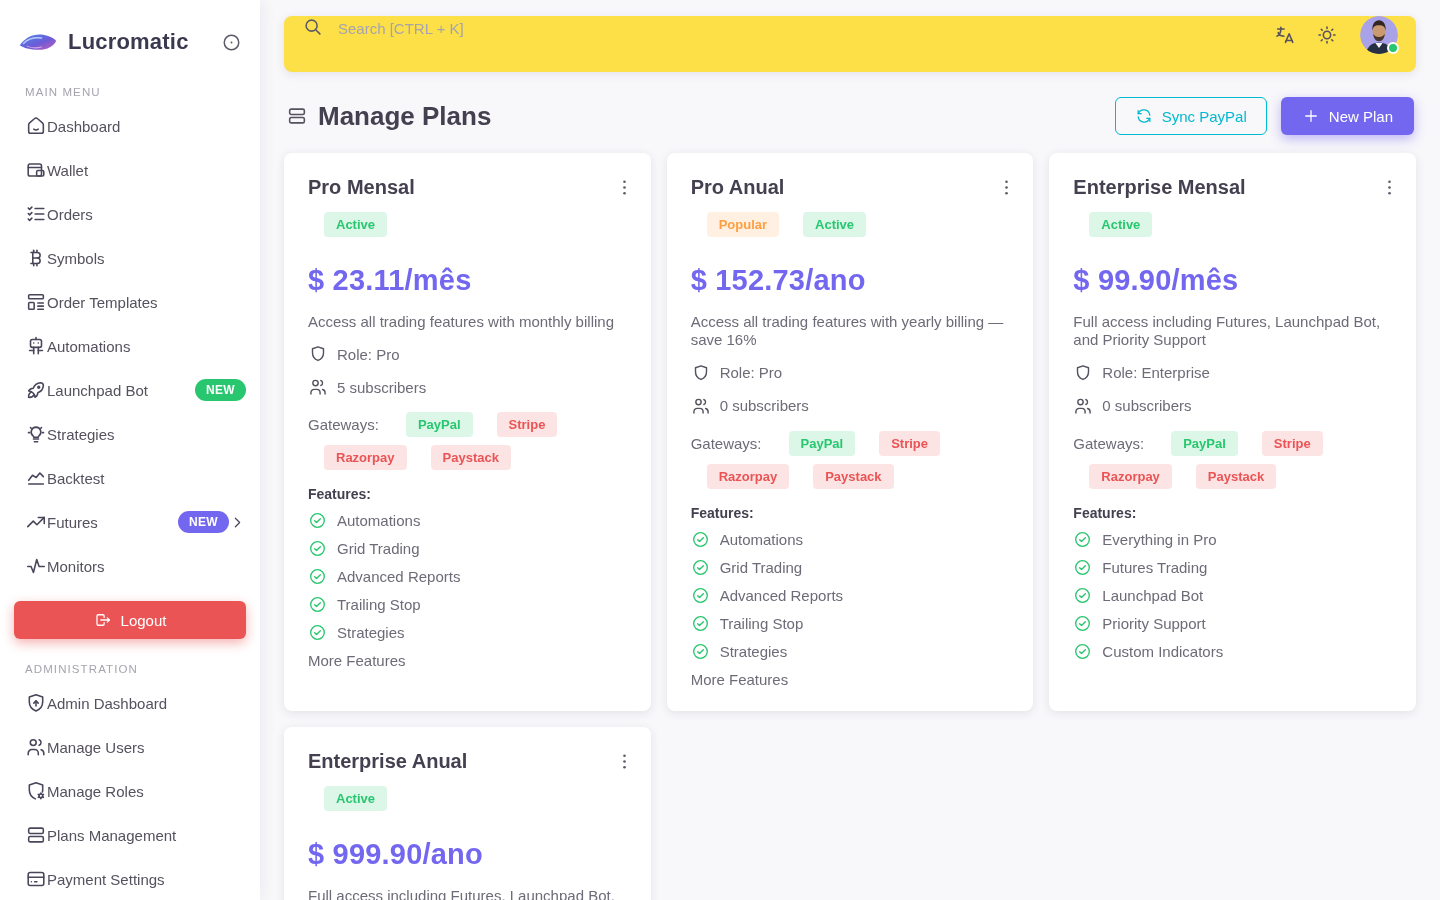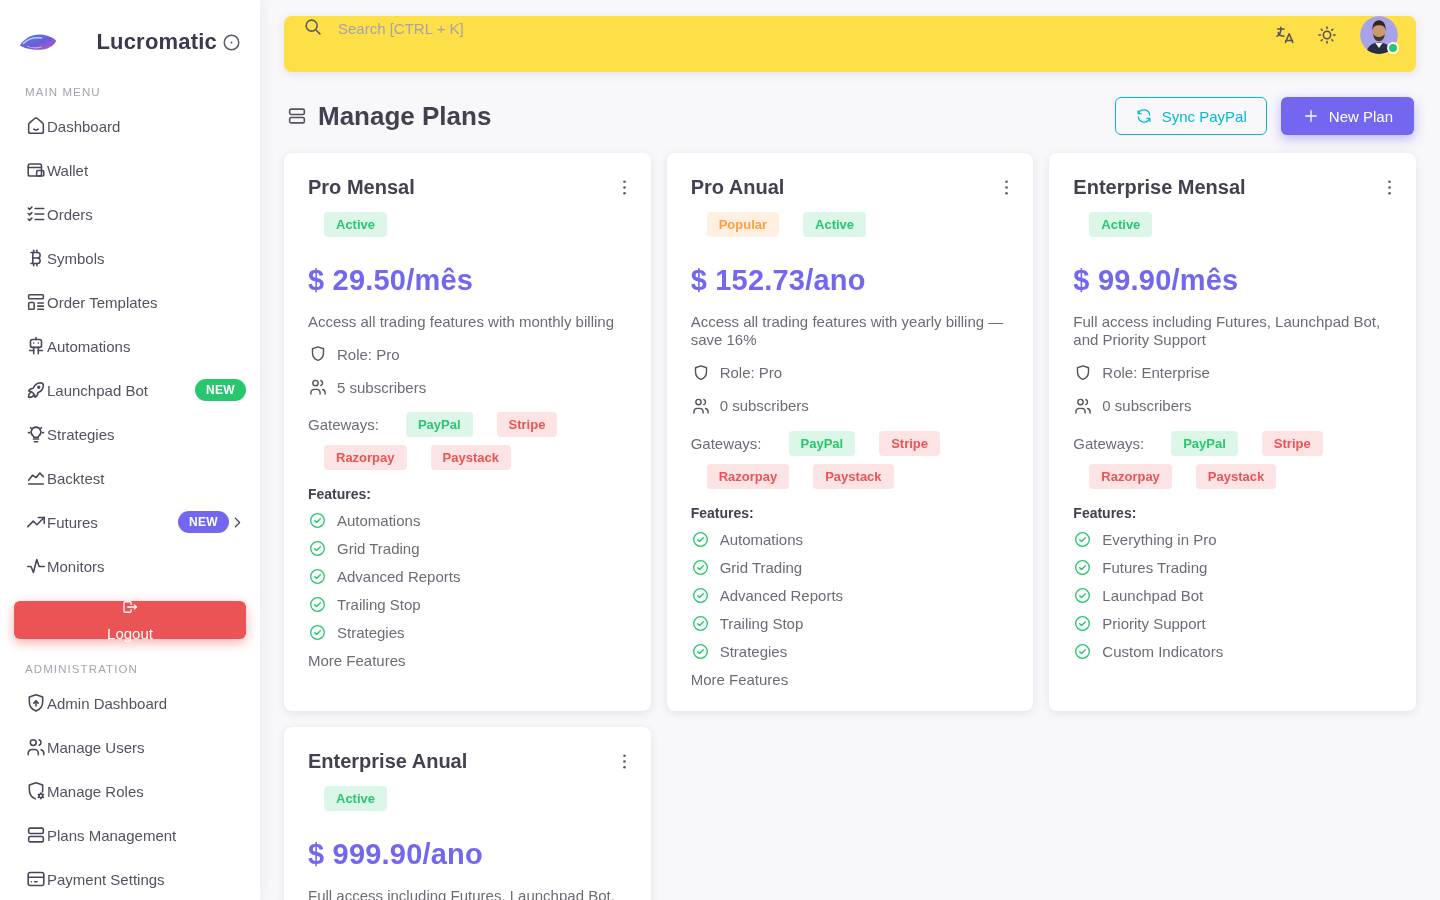--- a/index.html
+++ b/index.html
@@ -11,21 +11,21 @@
   }
   .icon { display:inline-flex; line-height:0; flex:none; }
   .icon svg { width:22px; height:22px; }
 
   
   .sidebar {
     position: fixed; left:0; top:0; bottom:0; width:260px;
     background:#fff; z-index:20;
     box-shadow: 0 0 16px rgba(47,43,61,.08);
   }
-  .brand { height:62px; display:flex; align-items:center; gap:4px; padding:22px 18px 0 18px;text-align:right; }
+  .brand { height:62px; display:flex; align-items:center; gap:10px; padding:22px 18px 0 18px; }
   .brand-logo svg { width:40px; height:25px; }
   .brand-name { flex:1; font-size:22px; font-weight:700; color:#3b3950; letter-spacing:.2px; }
   .sidebar-toggle { color:#5d5a68; cursor:pointer; }
   .sidebar-toggle svg { width:21px; height:21px; }
 
   .section-label {
     margin: 24px 24px 6px 25px;
     font-size:11.5px; color:#a5a3ae; letter-spacing:1.1px;
   }
   .nav-item {
@@ -43,21 +43,20 @@
   .nav-badge.purple { background:#7367f0; }
   .chev { color:#49455a; }
   .chev svg { width:17px; height:17px; }
 
   .logout-btn {
     margin:13px 14px 0 14px; width:calc(100% - 28px); height:38px;
     background:#ea5455; color:#fff; border:none; border-radius:6px;
     display:flex; align-items:center; justify-content:center; gap:9px;
     font-size:15px; font-family:inherit; cursor:pointer;
     box-shadow: 0 4px 12px rgba(234,84,85,.45);
-    flex-direction: column;
   }
   .logout-btn .icon { color:#fff; }
   .logout-btn .icon svg { width:18px; height:18px; }
 
   
   .main { margin-left:260px; padding:0 24px; }
 
   .topbar {
     height:56px; margin-top:16px; background:#fde047; border-radius:8px;
     box-shadow: 0 2px 10px rgba(47,43,61,.1);
@@ -443,21 +442,21 @@
         <span class="icon kebab">
           <svg viewBox="0 0 24 24" fill="currentColor">
             <circle cx="12" cy="5.4" r="1.5"></circle>
             <circle cx="12" cy="12" r="1.5"></circle>
             <circle cx="12" cy="18.6" r="1.5"></circle>
           </svg>
         </span>
         <div class="badges">
           <span class="pill success">Active</span>
         </div>
-        <div class="price">$ 29.50/mês</div>
+        <div class="price">$ 23.11/mês</div>
         <div class="desc">Access all trading features with monthly billing</div>
         <div class="meta-row">
           <span class="icon">
             <svg viewBox="0 0 24 24" fill="none" stroke="currentColor" stroke-width="1.7" stroke-linecap="round" stroke-linejoin="round">
               <path d="M12 3.4l6.6 2.3v4.7c0 4.3-2.9 7.8-6.6 9.3c-3.7-1.5-6.6-5-6.6-9.3V5.7z"></path>
             </svg>
           </span>
           <span>Role: Pro</span>
         </div>
         <div class="meta-row">

